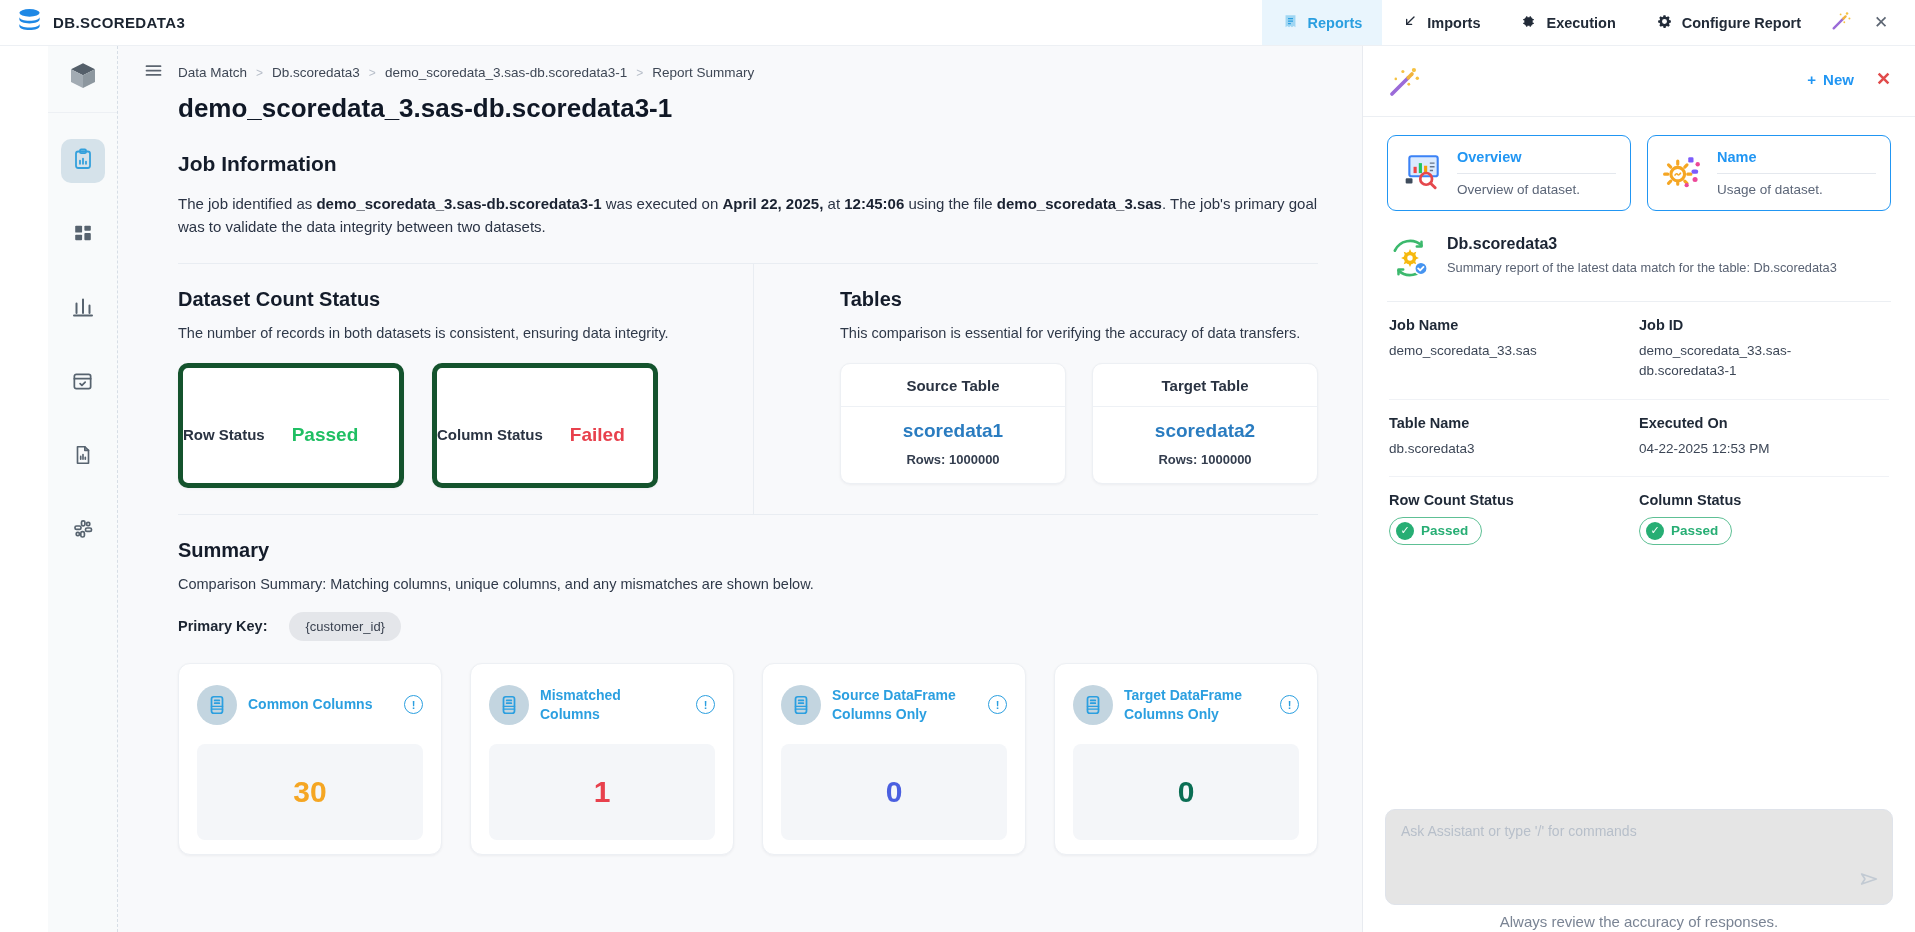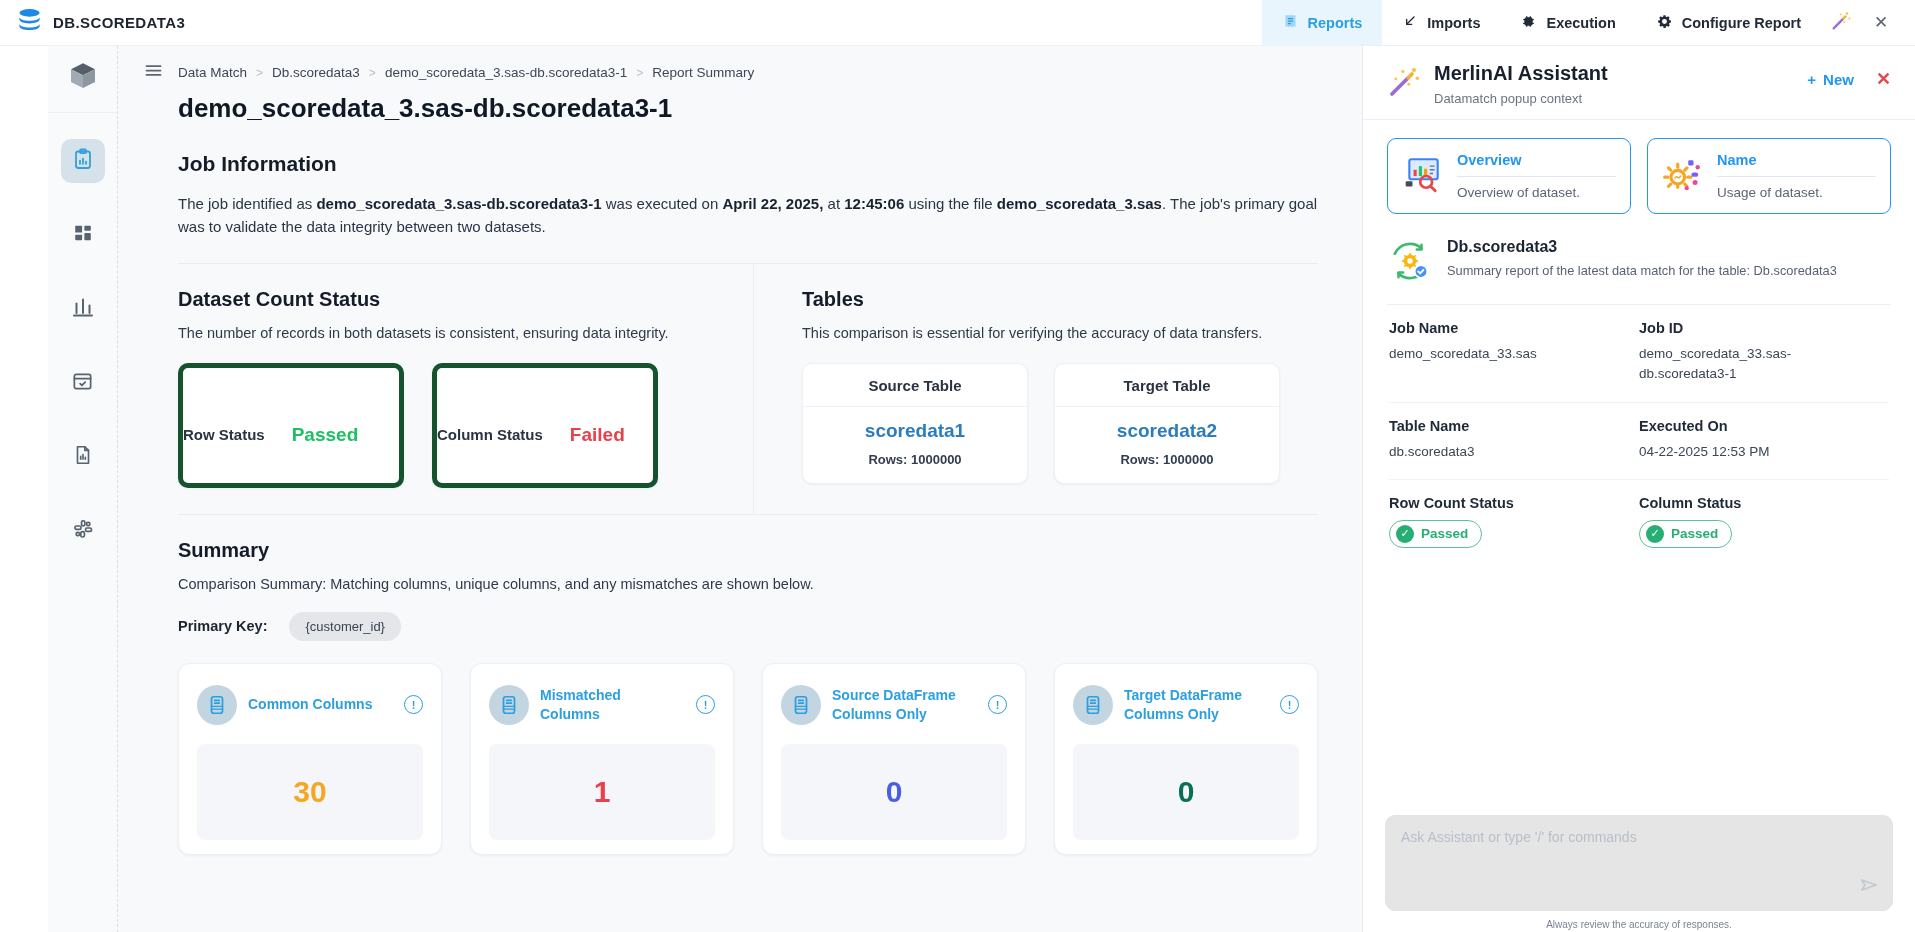--- a/index.html
+++ b/index.html
@@ -40,21 +40,21 @@
   .crumb-item { cursor:pointer; }
   .content { margin-left:35px; margin-top:8px; }
   .page-title { font-size:26px; font-weight:700; color:#101826; }
 
   .sec-h2 { font-size:21px; font-weight:700; color:#141c2a; margin-top:28px; }
   .job-par { margin-top:16px; font-size:15px; line-height:1.55; color:#2b3445; max-width:1185px; }
   .job-par .b { font-weight:700; color:#1a2231; }
 
   .hdiv { border-top:1px solid #e9edf2; margin-top:24px; }
 
-  .two-col { display:flex; margin-top:0; }
+  .two-col { display:flex; margin-top:0;gap:38px; }
   .col-left { width:575px; padding-top:24px; }
   .vdiv { width:1px; background:#e9edf2; margin:0 24px 0 0; }
   .col-right { flex:1; padding-top:24px; padding-left:24px; }
   .sec-h3 { font-size:20px; font-weight:700; color:#141c2a; }
   .sec-desc { margin-top:14px; font-size:14.5px; color:#2f3949; }
 
   .status-cards { display:flex; gap:28px; margin-top:22px; padding-bottom:26px; }
   .status-card { width:226px; height:125px; background:#fff; border:5px solid #14532d;
     border-radius:10px; box-shadow:0 1px 3px rgba(16,24,40,.05);
     display:flex; flex-direction:row; align-items:center; padding-top:19px; gap:27px; }
@@ -124,21 +124,21 @@
   .badge-text { font-size:13.5px; font-weight:700; color:#27ae74; }
 
   .panel-spacer { flex:1; }
   .chat-wrap { padding:0 22px; }
   .chat-box { position:relative; border:1px solid #dfe3ea; border-radius:10px; height:96px; background:#e5e5e5; }
   .chat-input { width:100%; height:100%; border:none; outline:none; resize:none; background:transparent;
     border-radius:10px; padding:13px 40px 13px 15px; font-family:"Liberation Sans",sans-serif;
     font-size:14px; color:#2a3342; }
   .chat-input::placeholder { color:#b7bfca; }
   .send-btn { position:absolute; right:12px; bottom:10px; cursor:pointer; }
-  .panel-foot { text-align:center; font-size:10px; color:#7a8494; padding:8px 0 2px; }
+  .panel-foot { text-align:center; font-size:15px; color:#7a8494; padding:8px 0 2px; }
 </style>
 </head>
 <body>
 
 <header class="app-header">
   <div class="brand">
     <span>
       <svg width="27" height="27" viewBox="0 0 24 24">
         <ellipse cx="12" cy="5.2" rx="9" ry="3.4" fill="#1e88e5"></ellipse>
         <path d="M3 8.9c0 1.9 4 3.4 9 3.4s9-1.5 9-3.4v2.3c0 1.9-4 3.4-9 3.4s-9-1.5-9-3.4z" fill="#1e88e5"></path>
@@ -418,24 +418,20 @@
             <path d="M15 9l2.6-2.6" stroke="#f1b33c" stroke-width="2.6" stroke-linecap="round"></path>
             <g fill="#f5c242">
               <circle cx="19" cy="3.6" r="1.5"></circle>
               <circle cx="21.4" cy="9.4" r="1.2"></circle>
               <circle cx="15.4" cy="13.6" r="1"></circle>
               <circle cx="11.2" cy="4.6" r="1.1"></circle>
               <circle cx="6.2" cy="9.8" r=".9"></circle>
             </g>
           </svg>
       </span>
-      <div>
-        <div class="panel-title">MerlinAI Assistant</div>
-        <div class="panel-sub">Datamatch popup context</div>
-      </div>
       <div class="panel-head-right">
         <span class="new-btn">
           <span>+</span>
           <span>New</span>
         </span>
         <span class="panel-close">✕</span>
       </div>
     </div>
     <div class="panel-div"></div>
 

